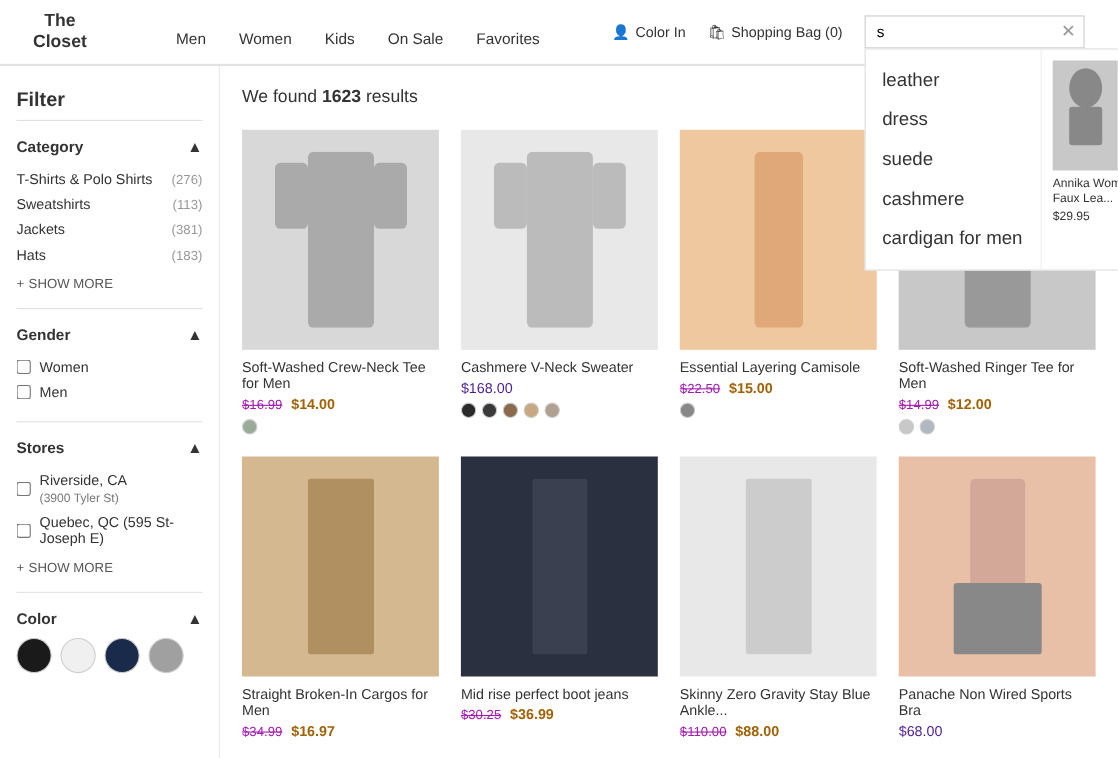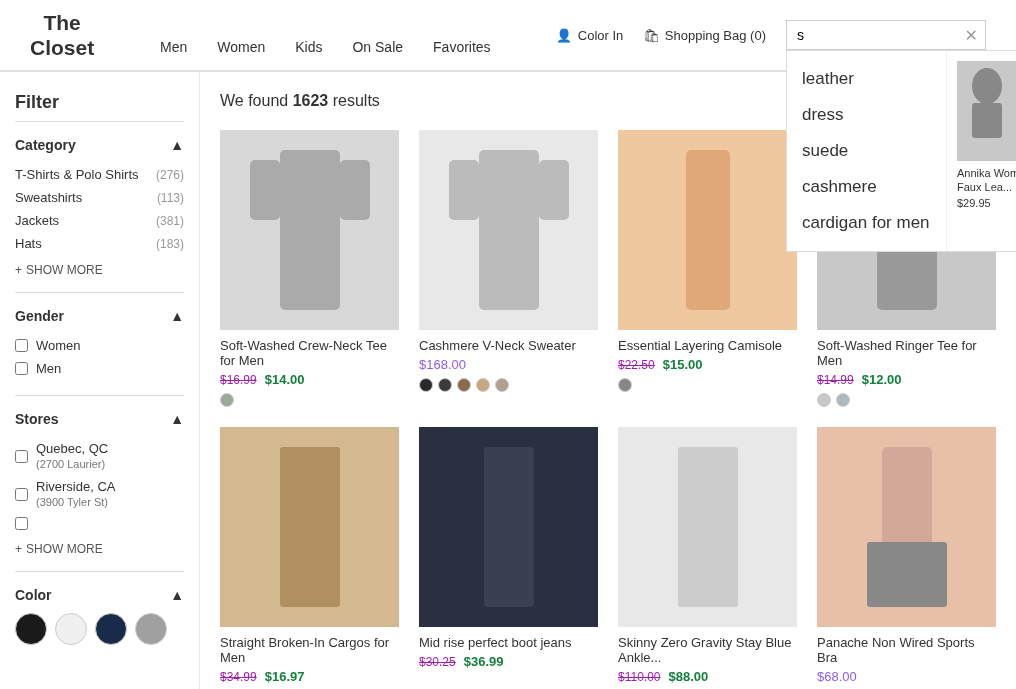--- a/index.html
+++ b/index.html
@@ -8,21 +8,21 @@
     
     .header {
       display: flex;
       align-items: center;
       justify-content: space-between;
       padding: 10px 30px;
       border-bottom: 1px solid #e0e0e0;
       position: relative;
     }
     .logo {
-      font-size: 21px;
+      font-size: 16px;
       font-weight: bold;
       line-height: 1.2;
       text-align: center;
     }
     .header-right {
       display: flex;
       align-items: center;
       gap: 20px;
     }
     .header-link {
@@ -242,26 +242,26 @@
       gap: 8px;
       align-items: center;
       margin-bottom: 6px;
     }
     .product-original-price {
       text-decoration: line-through;
       color: #a21caf;
       font-size: 12px;
     }
     .product-sale-price {
-      color: #15803d;
+      color: #a16207;
       font-size: 13px;
       font-weight: bold;
     }
     .product-price {
-      color: #8b5cf6;
+      color: #4c1d95;
       font-size: 13px;
     }
     .product-colors {
       display: flex;
       gap: 5px;
     }
     .product-color-dot {
       width: 14px;
       height: 14px;
       border-radius: 50%;
@@ -382,33 +382,27 @@
     </div>
 
     <div class="filter-section">
       <div class="filter-section-header">
         <span class="filter-section-title">Stores</span>
         <span>▲</span>
       </div>
       <label class="checkbox-item">
         <input type="checkbox" style="">
         <span>
-          <span>Quebec, QC</span><br>
-          <span style="font-size:11px;color:#777;">(2700 Laurier)</span>
-        </span>
-      </label>
-      <label class="checkbox-item">
-        <input type="checkbox" style="">
-        <span>
           <span>Riverside, CA</span><br>
           <span style="font-size:11px;color:#777;">(3900 Tyler St)</span>
         </span>
       </label>
       <label class="checkbox-item">
         <input type="checkbox" style="">
+        <span>Quebec, QC (595 St-Joseph E)</span>
       </label>
       <div class="show-more">
         <span>+</span>
         <span>SHOW MORE</span>
       </div>
     </div>
 
     <div class="filter-section">
       <div class="filter-section-header">
         <span class="filter-section-title">Color</span>

